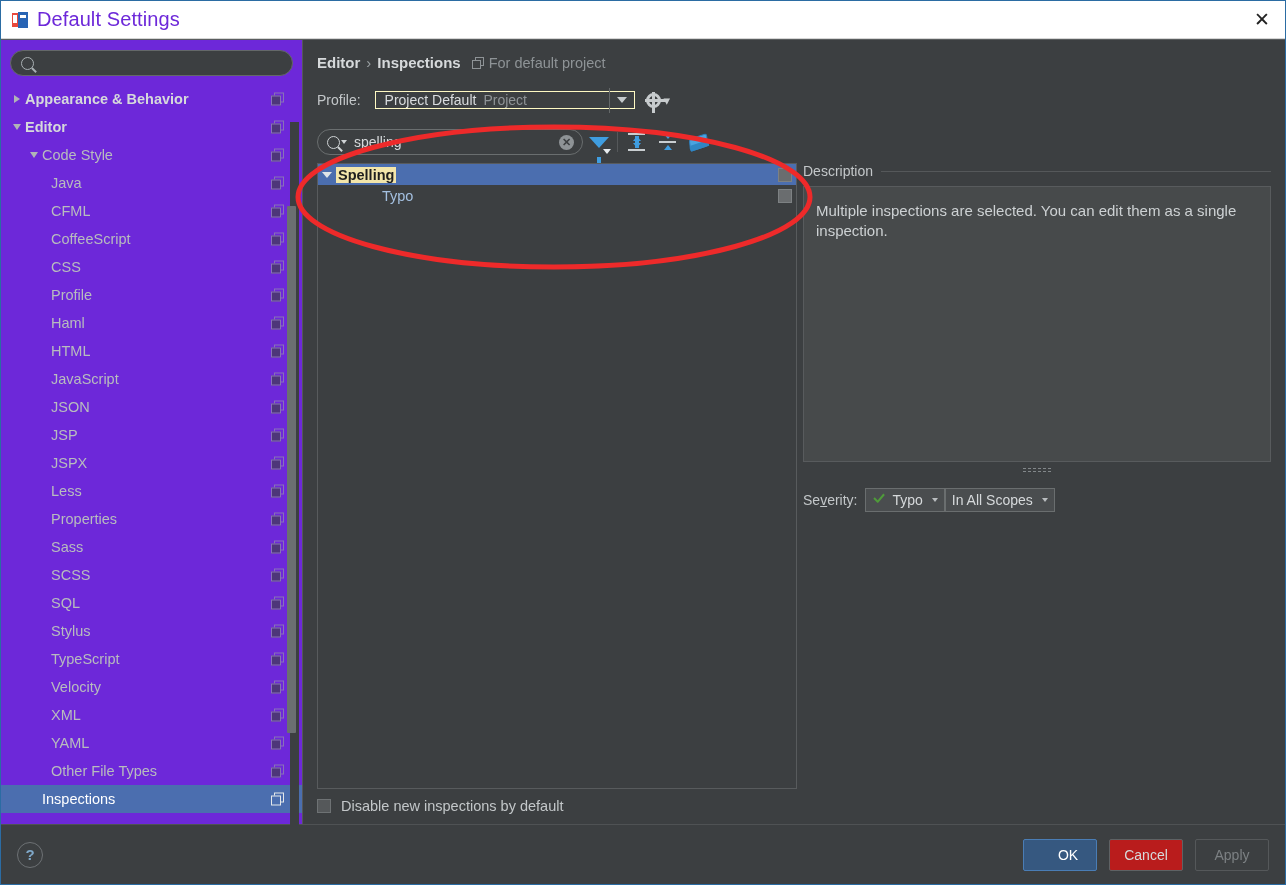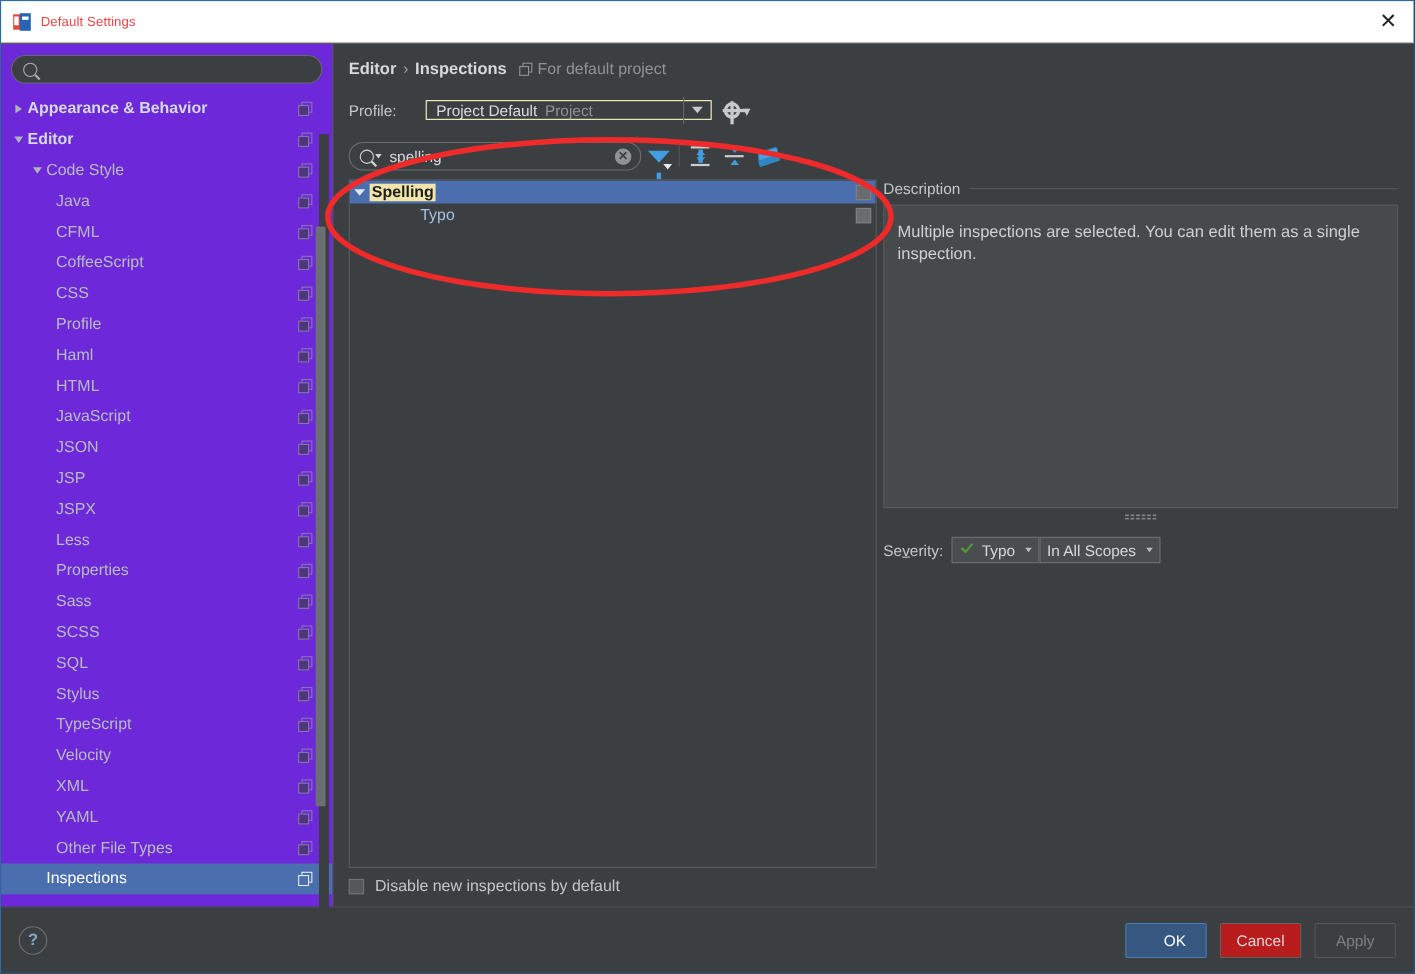--- a/index.html
+++ b/index.html
@@ -24,21 +24,21 @@
     flex: 0 0 38px;
     border-bottom: 1px solid #d5d5d5;
   }
   .title-icon { width: 16px; height: 16px; margin-left: 11px; position: relative; flex: 0 0 16px; }
   .title-icon .blk { position:absolute; }
   .title-icon .i1 { left:0; top:1px; width:7px; height:14px; background:#e8483b; }
   .title-icon .i2 { left:6px; top:0; width:10px; height:16px; background:#2864b4; }
   .title-icon .i3 { left:1px; top:3px; width:4px; height:8px; background:#ffffff; }
   .title-icon .i4 { left:8px; top:3px; width:6px; height:3px; background:#ffffff; }
   .title-text {
-    margin-left: 9px; color: #ef4444; font-size: 12px;
+    margin-left: 9px; color: #6d28d9; font-size: 20px;
     letter-spacing: .1px;
   }
   .title-close {
     margin-left: auto; width: 46px; height: 38px;
     display: flex; align-items: center; justify-content: center;
     color: #222; font-size: 19px; line-height: 1;
   }
 
   
   .body {
@@ -113,21 +113,21 @@
   
   .content { flex: 1 1 auto; display: flex; flex-direction: column; min-width: 0; padding: 0 14px 0 14px; position: relative; }
   .breadcrumb { margin-top: 14px; font-size: 15px; color: #d6d9db; font-weight: bold; display:flex; align-items:center; }
   .breadcrumb .sep { margin: 0 6px; color: #9aa0a3; font-weight: normal; }
   .bc-note { font-weight: normal; color: #8e9396; margin-left: 11px; display:flex; align-items:center; font-size: 14.5px; }
   .bc-note .ci { margin-right: 5px; width:12px; height:12px; position:relative; display:inline-block; }
   .bc-note .ci .b1 { position:absolute; left:3px; top:0; width:9px; height:9px; border:1.2px solid #8e9396; }
   .bc-note .ci .b2 { position:absolute; left:0; top:3px; width:9px; height:9px; border:1.2px solid #8e9396; background:#3c3f41; }
 
   .profile-row { margin-top: 20px; display: flex; align-items: center; }
-  .profile-label { color: #c3c7c9; font-size: 14px; margin-right: 26px; }
+  .profile-label { color: #c3c7c9; font-size: 14px; margin-right: 14px; }
   .combo {
     height: 18px; border: 1px solid #fef9c3; background: #3c3f41;
     display: flex; align-items: center; min-width: 260px;
   }
   .combo .v1 { color:#d9dcde; font-size: 14px; padding-left: 9px; }
   .combo .v2 { color:#8f9497; font-size: 14px; padding-left: 7px; }
   .combo .drop {
     margin-left: auto; width: 25px; height: 25px; border-left: 1px solid #646869;
     display:flex; align-items:center; justify-content:center;
   }

